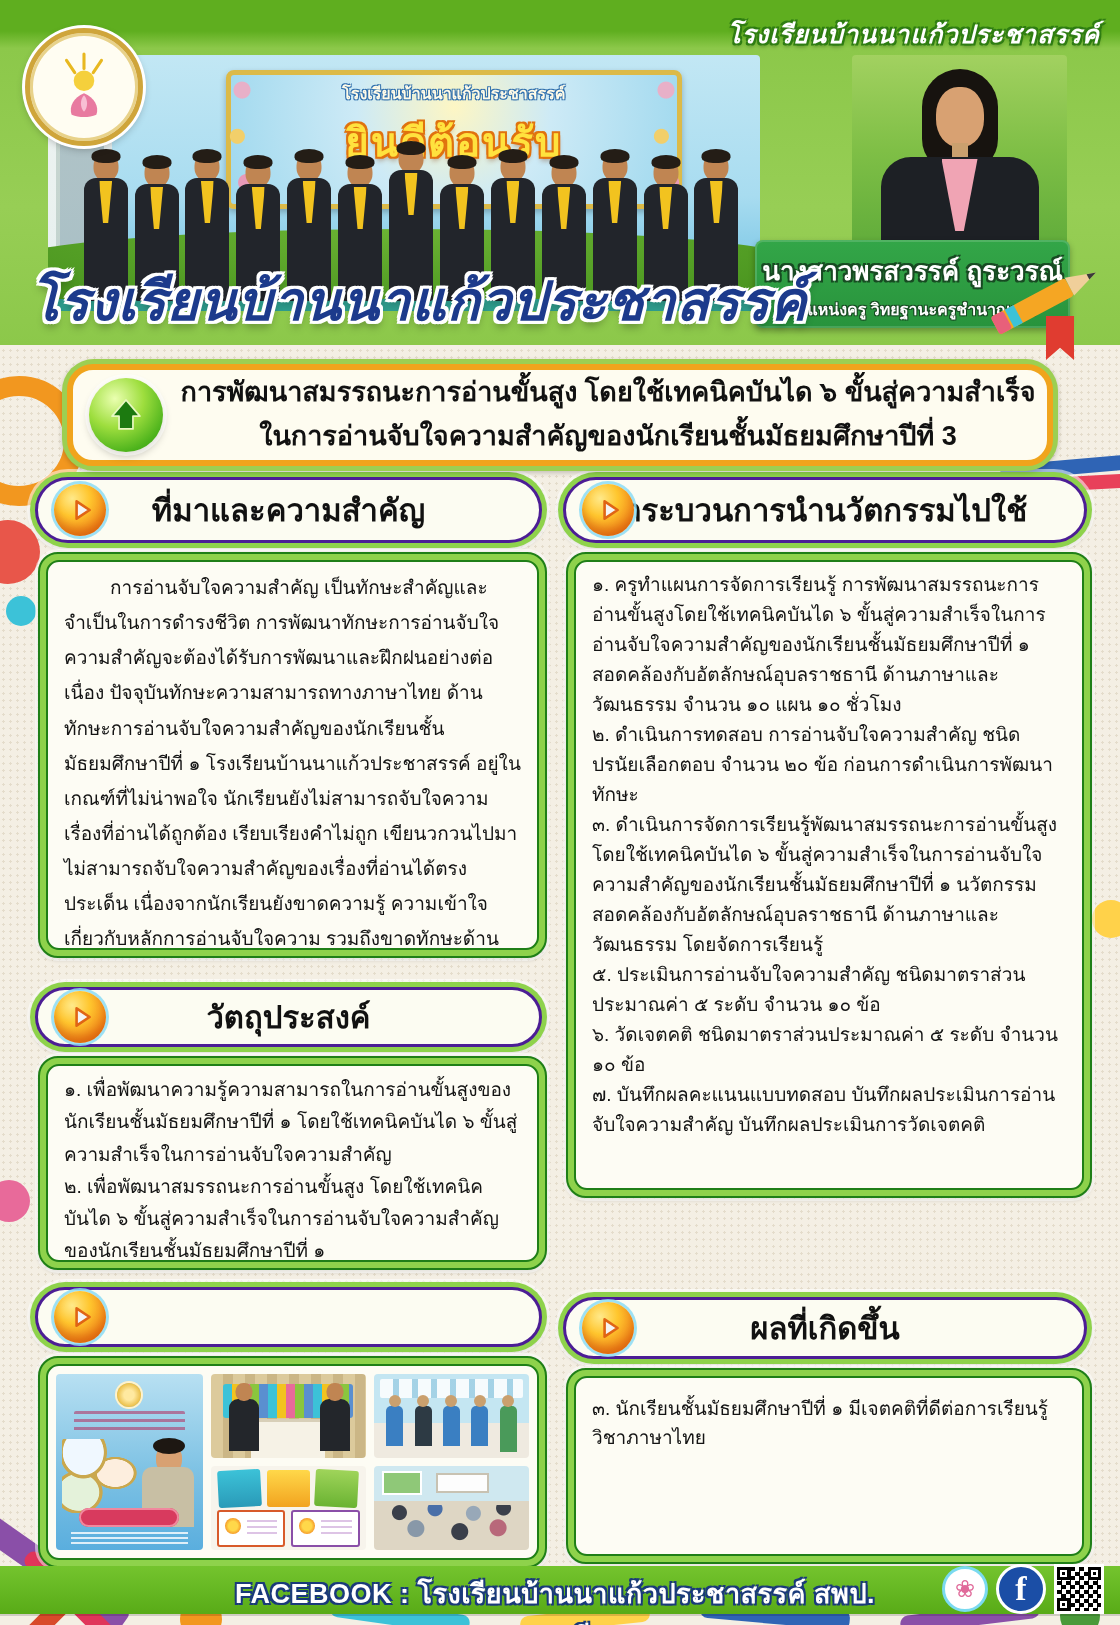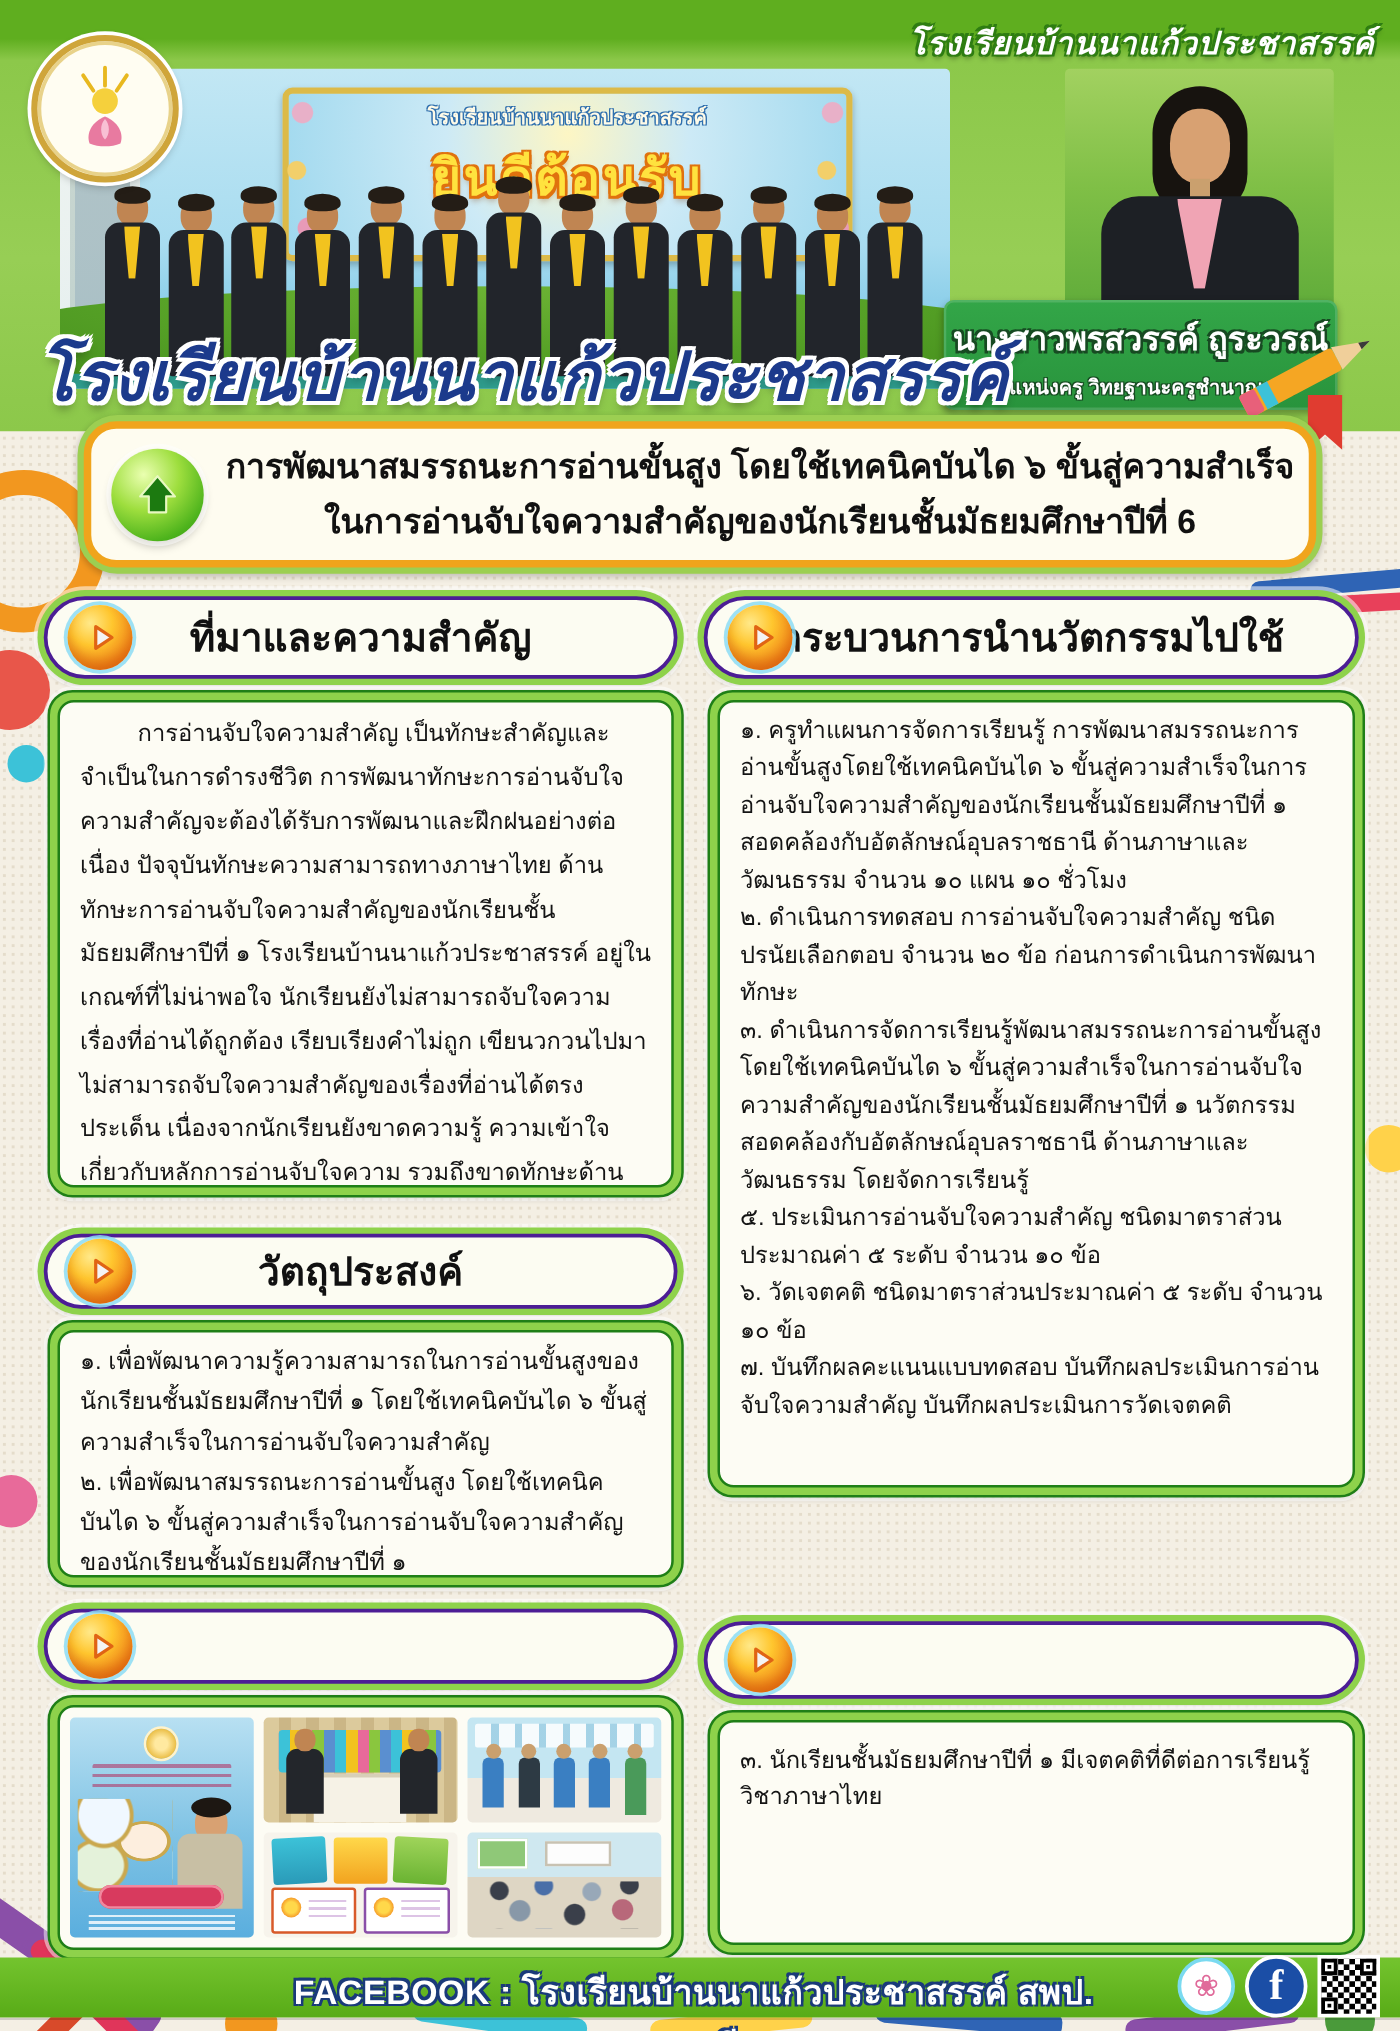--- a/index.html
+++ b/index.html
@@ -84,21 +84,21 @@
 
   .big-title { position:absolute; left:30px; top:258px; width:745px; z-index:5;
     font-size:54px; font-weight:800; font-style:italic; color:#1c3a8c; letter-spacing:1px; white-space:nowrap;
     text-shadow:-3px -3px 0 #ffffff, 3px -3px 0 #ffffff, -3px 3px 0 #ffffff, 3px 3px 0 #ffffff,
                  0 -3px 0 #fff, 0 3px 0 #fff, -3px 0 0 #fff, 3px 0 0 #fff, 0 6px 8px rgba(0,0,0,.35); }
 
   .ribbon { position:absolute; left:1046px; top:316px; width:28px; height:44px; z-index:2;
     background:#e03c30; clip-path:polygon(0 0,100% 0,100% 100%,50% 72%,0 100%); }
 
   
-  .banner-outer { position:absolute; left:62px; top:332px; width:996px; height:127px; z-index:3;
+  .banner-outer { position:absolute; left:62px; top:359px; width:996px; height:112px; z-index:3;
     background:#9ccf52; border-radius:32px; padding:5px; box-shadow:0 2px 5px rgba(0,0,0,.2); }
   .banner-inner { width:100%; height:100%; border:6px solid #f0a41c; border-radius:26px; background:#fefcf0;
     position:relative; display:flex; align-items:center; }
   .arrow-sphere { position:absolute; left:16px; top:50%; transform:translateY(-50%); width:74px; height:74px; border-radius:50%;
     background:radial-gradient(circle at 35% 28%, #eaffb0 0%, #9ede3e 40%, #4db31c 75%, #2f8f10 100%);
     box-shadow:0 0 0 4px rgba(255,255,255,.5), 0 4px 8px rgba(0,0,0,.25);
     display:flex; align-items:center; justify-content:center; }
   .banner-text { flex:1; margin-left:96px; text-align:center; font-size:27px; font-weight:800; color:#111; line-height:1.62; }
 
   
@@ -343,21 +343,21 @@
 
   <div class="banner-outer">
     <div class="banner-inner">
       <div class="arrow-sphere">
         <svg width="44" height="44" viewBox="0 0 76 76">
           <path d="M38 12 L62 40 L50 40 L50 62 L26 62 L26 40 L14 40 Z" fill="#1c7a10" stroke="#e8f8c0" stroke-width="3" stroke-linejoin="round"></path>
         </svg>
       </div>
       <div class="banner-text">
         <div>การพัฒนาสมรรถนะการอ่านขั้นสูง โดยใช้เทคนิคบันได ๖ ขั้นสู่ความสำเร็จ</div>
-        <div>ในการอ่านจับใจความสำคัญของนักเรียนชั้นมัธยมศึกษาปีที่ 6</div>
+        <div>ในการอ่านจับใจความสำคัญของนักเรียนชั้นมัธยมศึกษาปีที่ 3</div>
       </div>
     </div>
   </div>
 
   <div class="pill" style="left:30px;top:472px;width:517px;height:76px;">
     <div class="pill-in">
       <span class="play">
         <svg width="26" height="26" viewBox="0 0 24 24" style="margin-left:3px;">
           <path d="M7 4 L19 12 L7 20 Z" fill="#f4f4f4" stroke="#e06414" stroke-width="2.4" stroke-linejoin="round"></path>
           </svg>
@@ -472,20 +472,21 @@
     </div>
   </div>
 
   <div class="pill" style="left:558px;top:1292px;width:534px;height:72px;">
     <div class="pill-in">
       <span class="play">
         <svg width="26" height="26" viewBox="0 0 24 24" style="margin-left:3px;">
           <path d="M7 4 L19 12 L7 20 Z" fill="#f4f4f4" stroke="#e06414" stroke-width="2.4" stroke-linejoin="round"></path>
           </svg>
       </span>
+      <span class="pill-title">ผลที่เกิดขึ้น</span>
     </div>
   </div>
 
   <div class="card" style="left:566px;top:1368px;width:526px;height:196px;">
     <div class="card-in t-res">
       <p>๓. นักเรียนชั้นมัธยมศึกษาปีที่ ๑ มีเจตคติที่ดีต่อการเรียนรู้วิชาภาษาไทย</p>
     </div>
   </div>
 
   <div class="footer">

